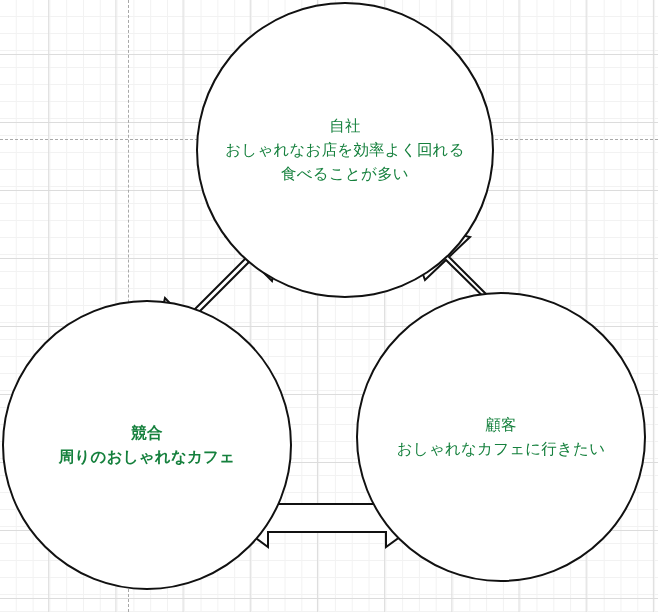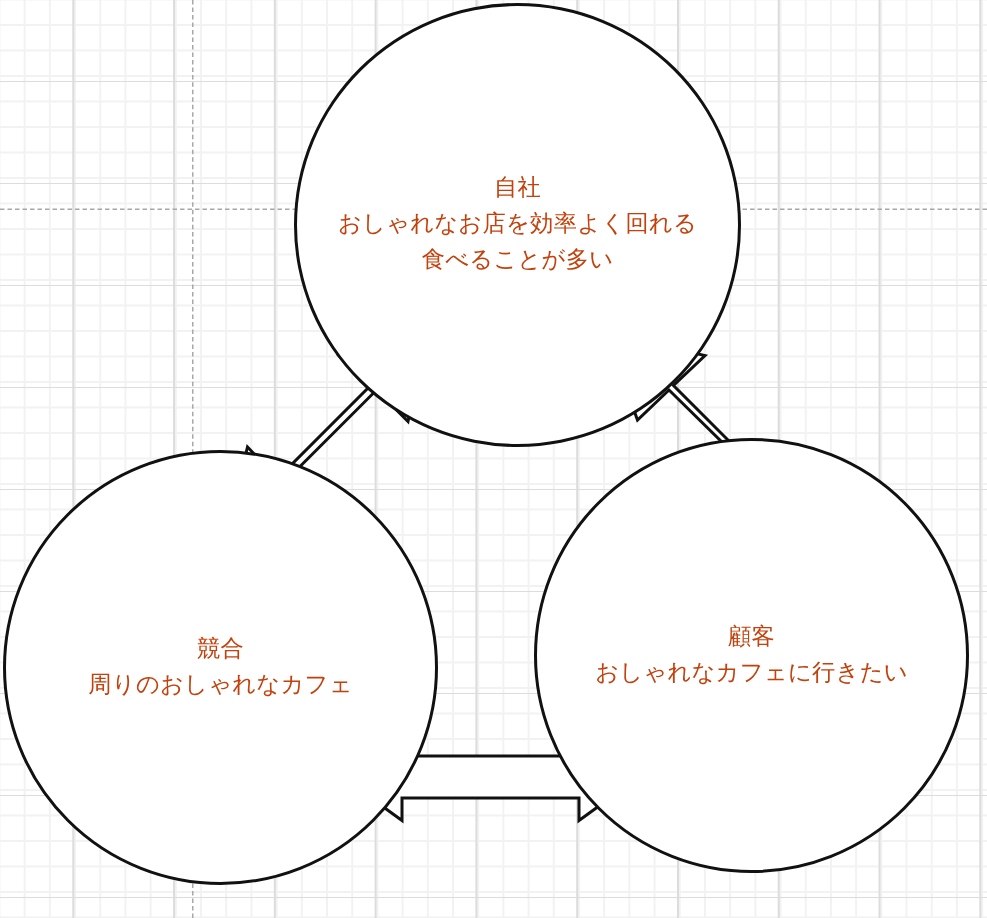--- a/index.html
+++ b/index.html
@@ -68,26 +68,26 @@
     border-radius: 50%;
     background: #ffffff;
     display: flex;
     align-items: center;
     justify-content: center;
     text-align: center;
   }
   .circle-text {
     font-size: 15.5px;
     line-height: 1.55;
-    color: #c2410c;
+    color: #15803d;
     white-space: pre-line;
     letter-spacing: 0.2px;
   }
   .circle-own   { left: 196px; top: 2px;   width: 298px; height: 296px; }
-  .circle-comp  { left: 2px;   top: 300px; width: 290px; height: 290px; }
+  .circle-comp  { left: 2px;   top: 300px; width: 290px; height: 290px; font-weight: bold; }
   .circle-cust  { left: 356px; top: 292px; width: 290px; height: 290px; }
 
   .arrow-layer {
     position: absolute;
     left: 0; top: 0;
     width: 658px;
     height: 612px;
     pointer-events: none;
   }
   .arrow-shape {

